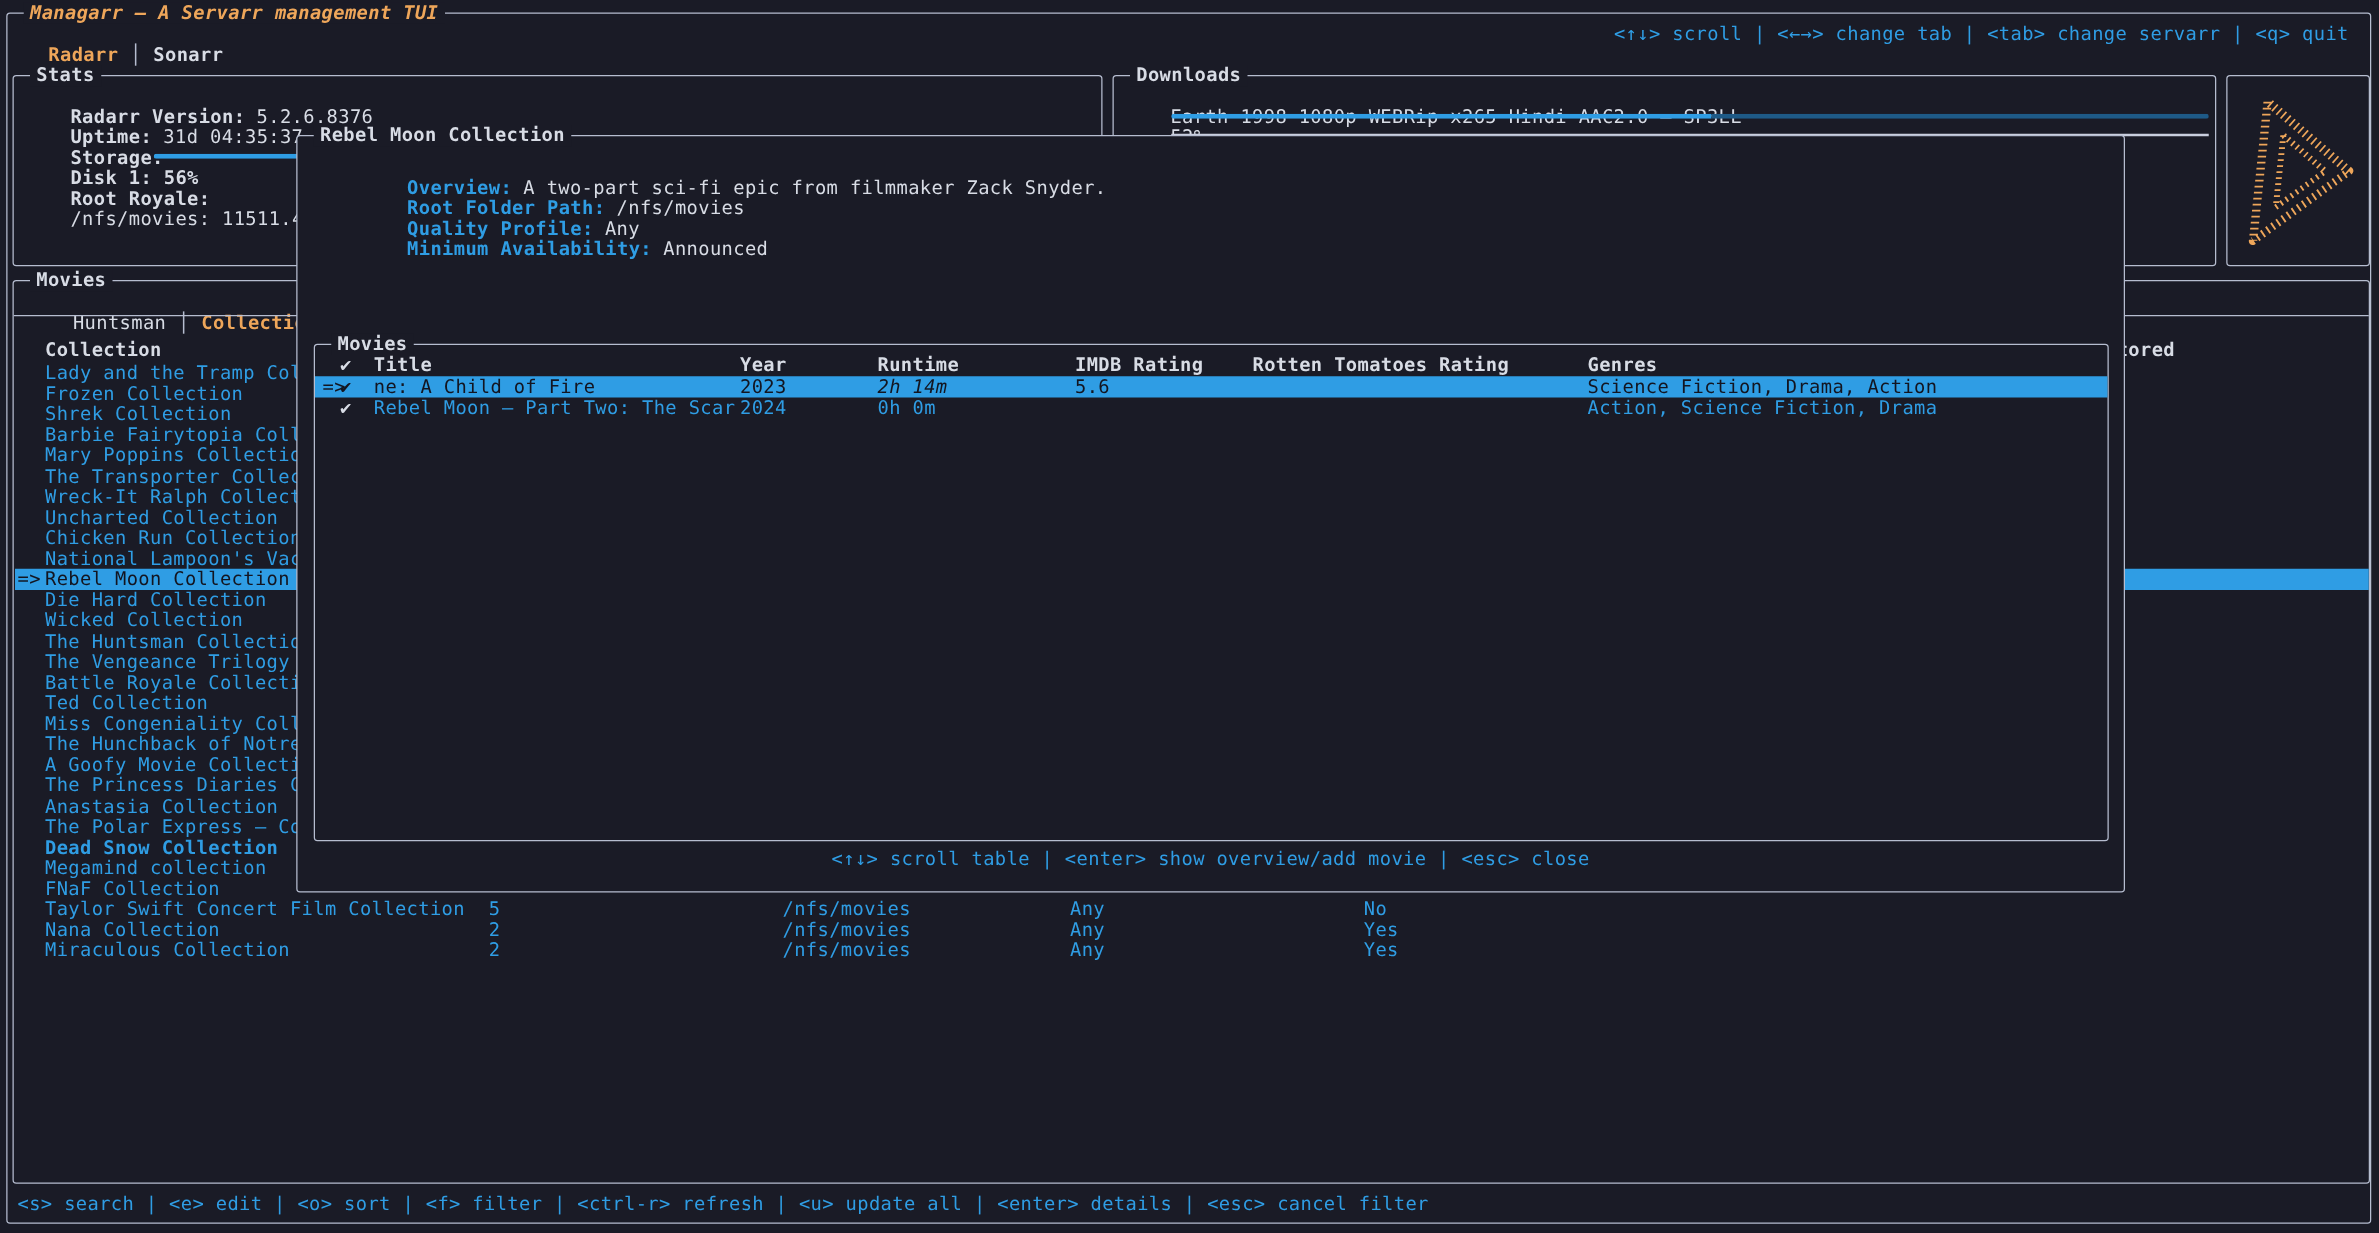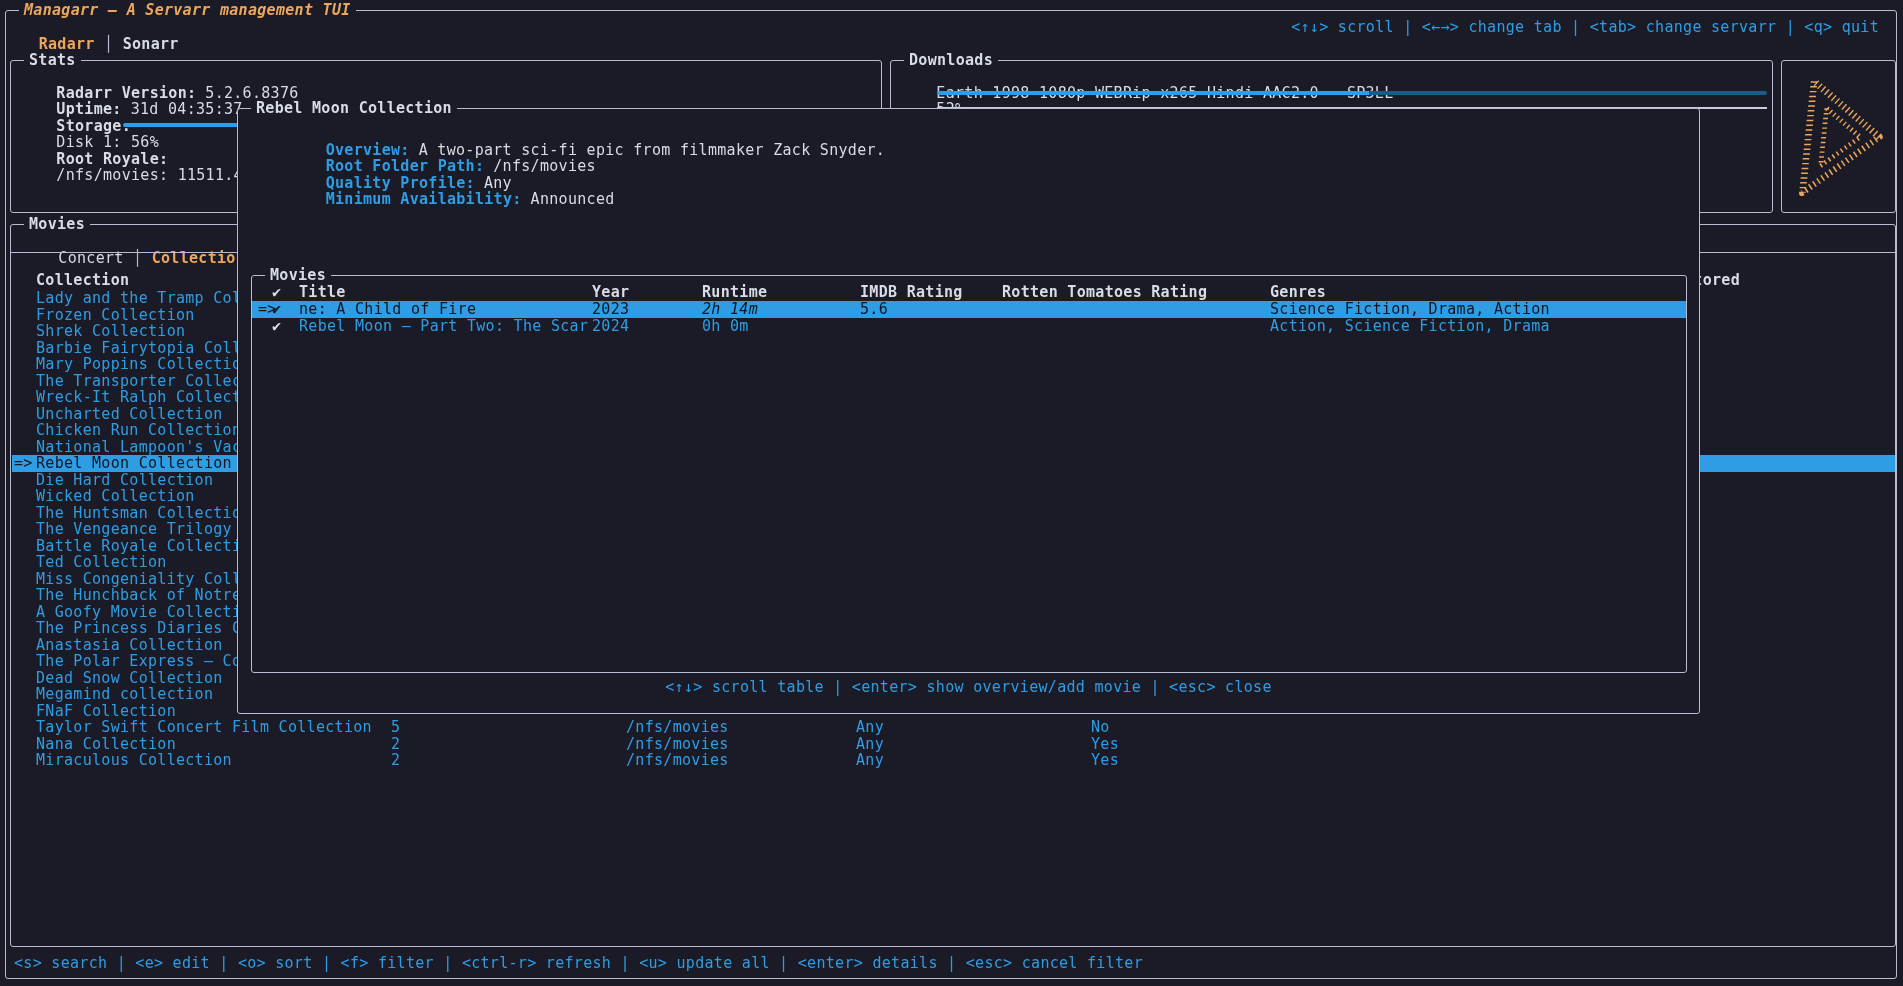--- a/index.html
+++ b/index.html
@@ -66,21 +66,21 @@
   <div class="chip">Stats</div>
   <div class="line kv" style="left:8px;top:7px;">
     <span class="bold">Radarr Version:</span><span class="v">5.2.6.8376</span>
   </div>
   <div class="line kv" style="left:8px;top:23.5px;">
     <span class="bold">Uptime:</span><span class="v">31d 04:35:37</span>
   </div>
   <div class="line" style="left:8px;top:40px;">
     <span class="bold">Storage:</span>
   </div>
-  <div class="line" style="left:8px;top:56.5px;">
+  <div class="line" style="left:8px;top:56.5px;font-weight:bold;">
     <span>Disk 1: 56%</span>
   </div>
   <div class="gauge" style="left:112px;top:62px;width:752px;height:4px;">
     <div class="fill" style="width: 56%;"></div>
     <div class="track"></div>
   </div>
   <div class="line" style="left:8px;top:73px;">
     <span class="bold">Root Royale:</span>
   </div>
   <div class="line" style="left:8px;top:89.5px;">
@@ -109,21 +109,21 @@
       <polygon points="18,8 18,124 92,66" fill="none" stroke="var(--accent-orange)" stroke-width="7" stroke-dasharray="1.5,3.5" stroke-linejoin="round"></polygon>
       <polygon points="34,36 34,96 72,66" fill="none" stroke="var(--accent-orange)" stroke-width="5" stroke-dasharray="1.5,3.5" stroke-linejoin="round"></polygon>
     </svg>
   </div>
 </div>
 
 <div class="panel" style="left:10px;top:224px;width:1886px;height:723px;">
   <div class="chip">Movies</div>
 
   <div class="abs pre" style="left:10px;top:8px;">
-    <span class="white">Concert</span><span class="tab-sep"> │ </span><span class="orange bold">Collections</span>
+    <span class="white">Huntsman</span><span class="tab-sep"> │ </span><span class="orange bold">Collections</span>
   </div>
   <div class="abs" style="left:0;top:27px;width:100%;border-top:1px solid var(--border);"></div>
 
   <div class="hdr" style="left:1px;top:47px;width:1883px;height:17px;">
     <span class="cell" style="left:24px;">Collection</span>
     <span class="cell" style="left:379px;">Number of Movies</span>
     <span class="cell" style="left:614px;">Root Folder Path</span>
     <span class="cell" style="left:844px;">Quality Profile</span>
     <span class="cell" style="left:1079px;">Search on Add</span>
     <span class="cell" style="left:1644px;">Monitored</span>
@@ -356,21 +356,21 @@
         <span class="cell blue" style="left:24px;">The Polar Express – Collection</span>
         <span class="cell blue" style="left:379px;"></span>
         <span class="cell blue" style="left:614px;"></span>
         <span class="cell blue" style="left:844px;"></span>
         <span class="cell blue" style="left:1079px;"></span>
         <span class="cell blue" style="left:1644px;"></span>
       </div>
 
       <div class="c-row">
         <span class="cell blue" style="left:2px;"></span>
-        <span class="cell blue" style="left:24px;">Dead Snow Collection</span>
+        <span class="cell blue" style="left:24px;font-weight:bold;">Dead Snow Collection</span>
         <span class="cell blue" style="left:379px;"></span>
         <span class="cell blue" style="left:614px;"></span>
         <span class="cell blue" style="left:844px;"></span>
         <span class="cell blue" style="left:1079px;"></span>
         <span class="cell blue" style="left:1644px;"></span>
       </div>
 
       <div class="c-row">
         <span class="cell blue" style="left:2px;"></span>
         <span class="cell blue" style="left:24px;">Megamind collection</span>

